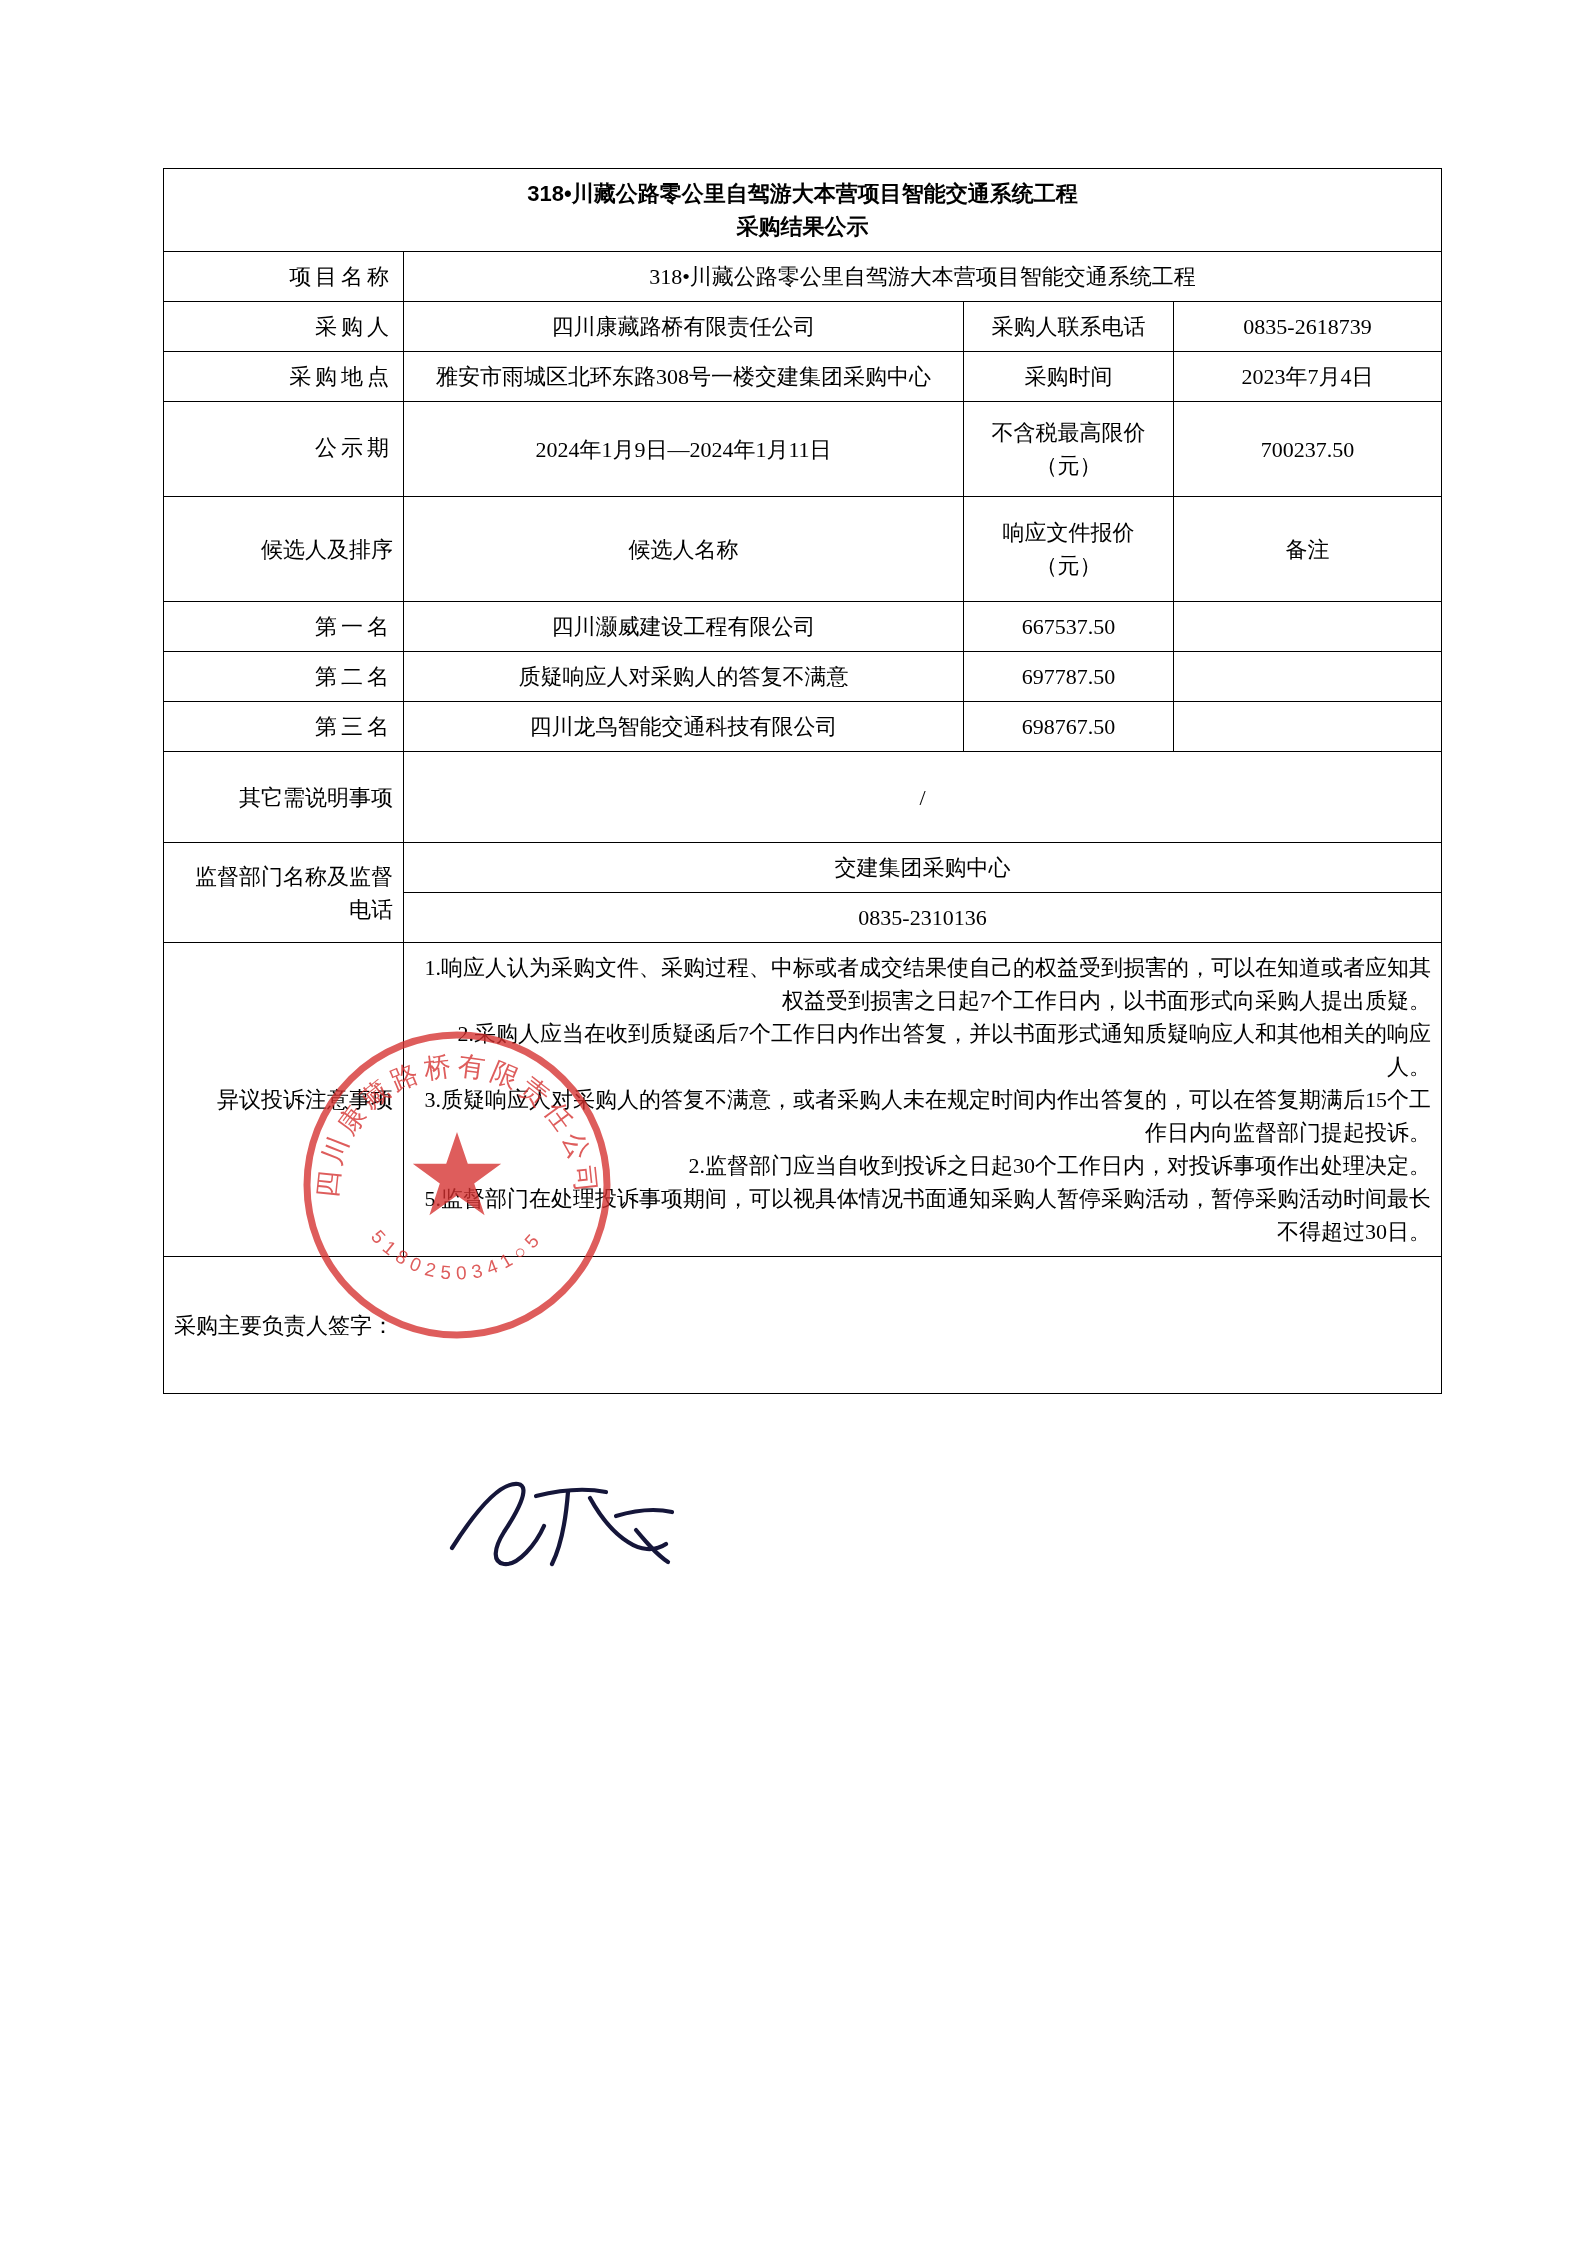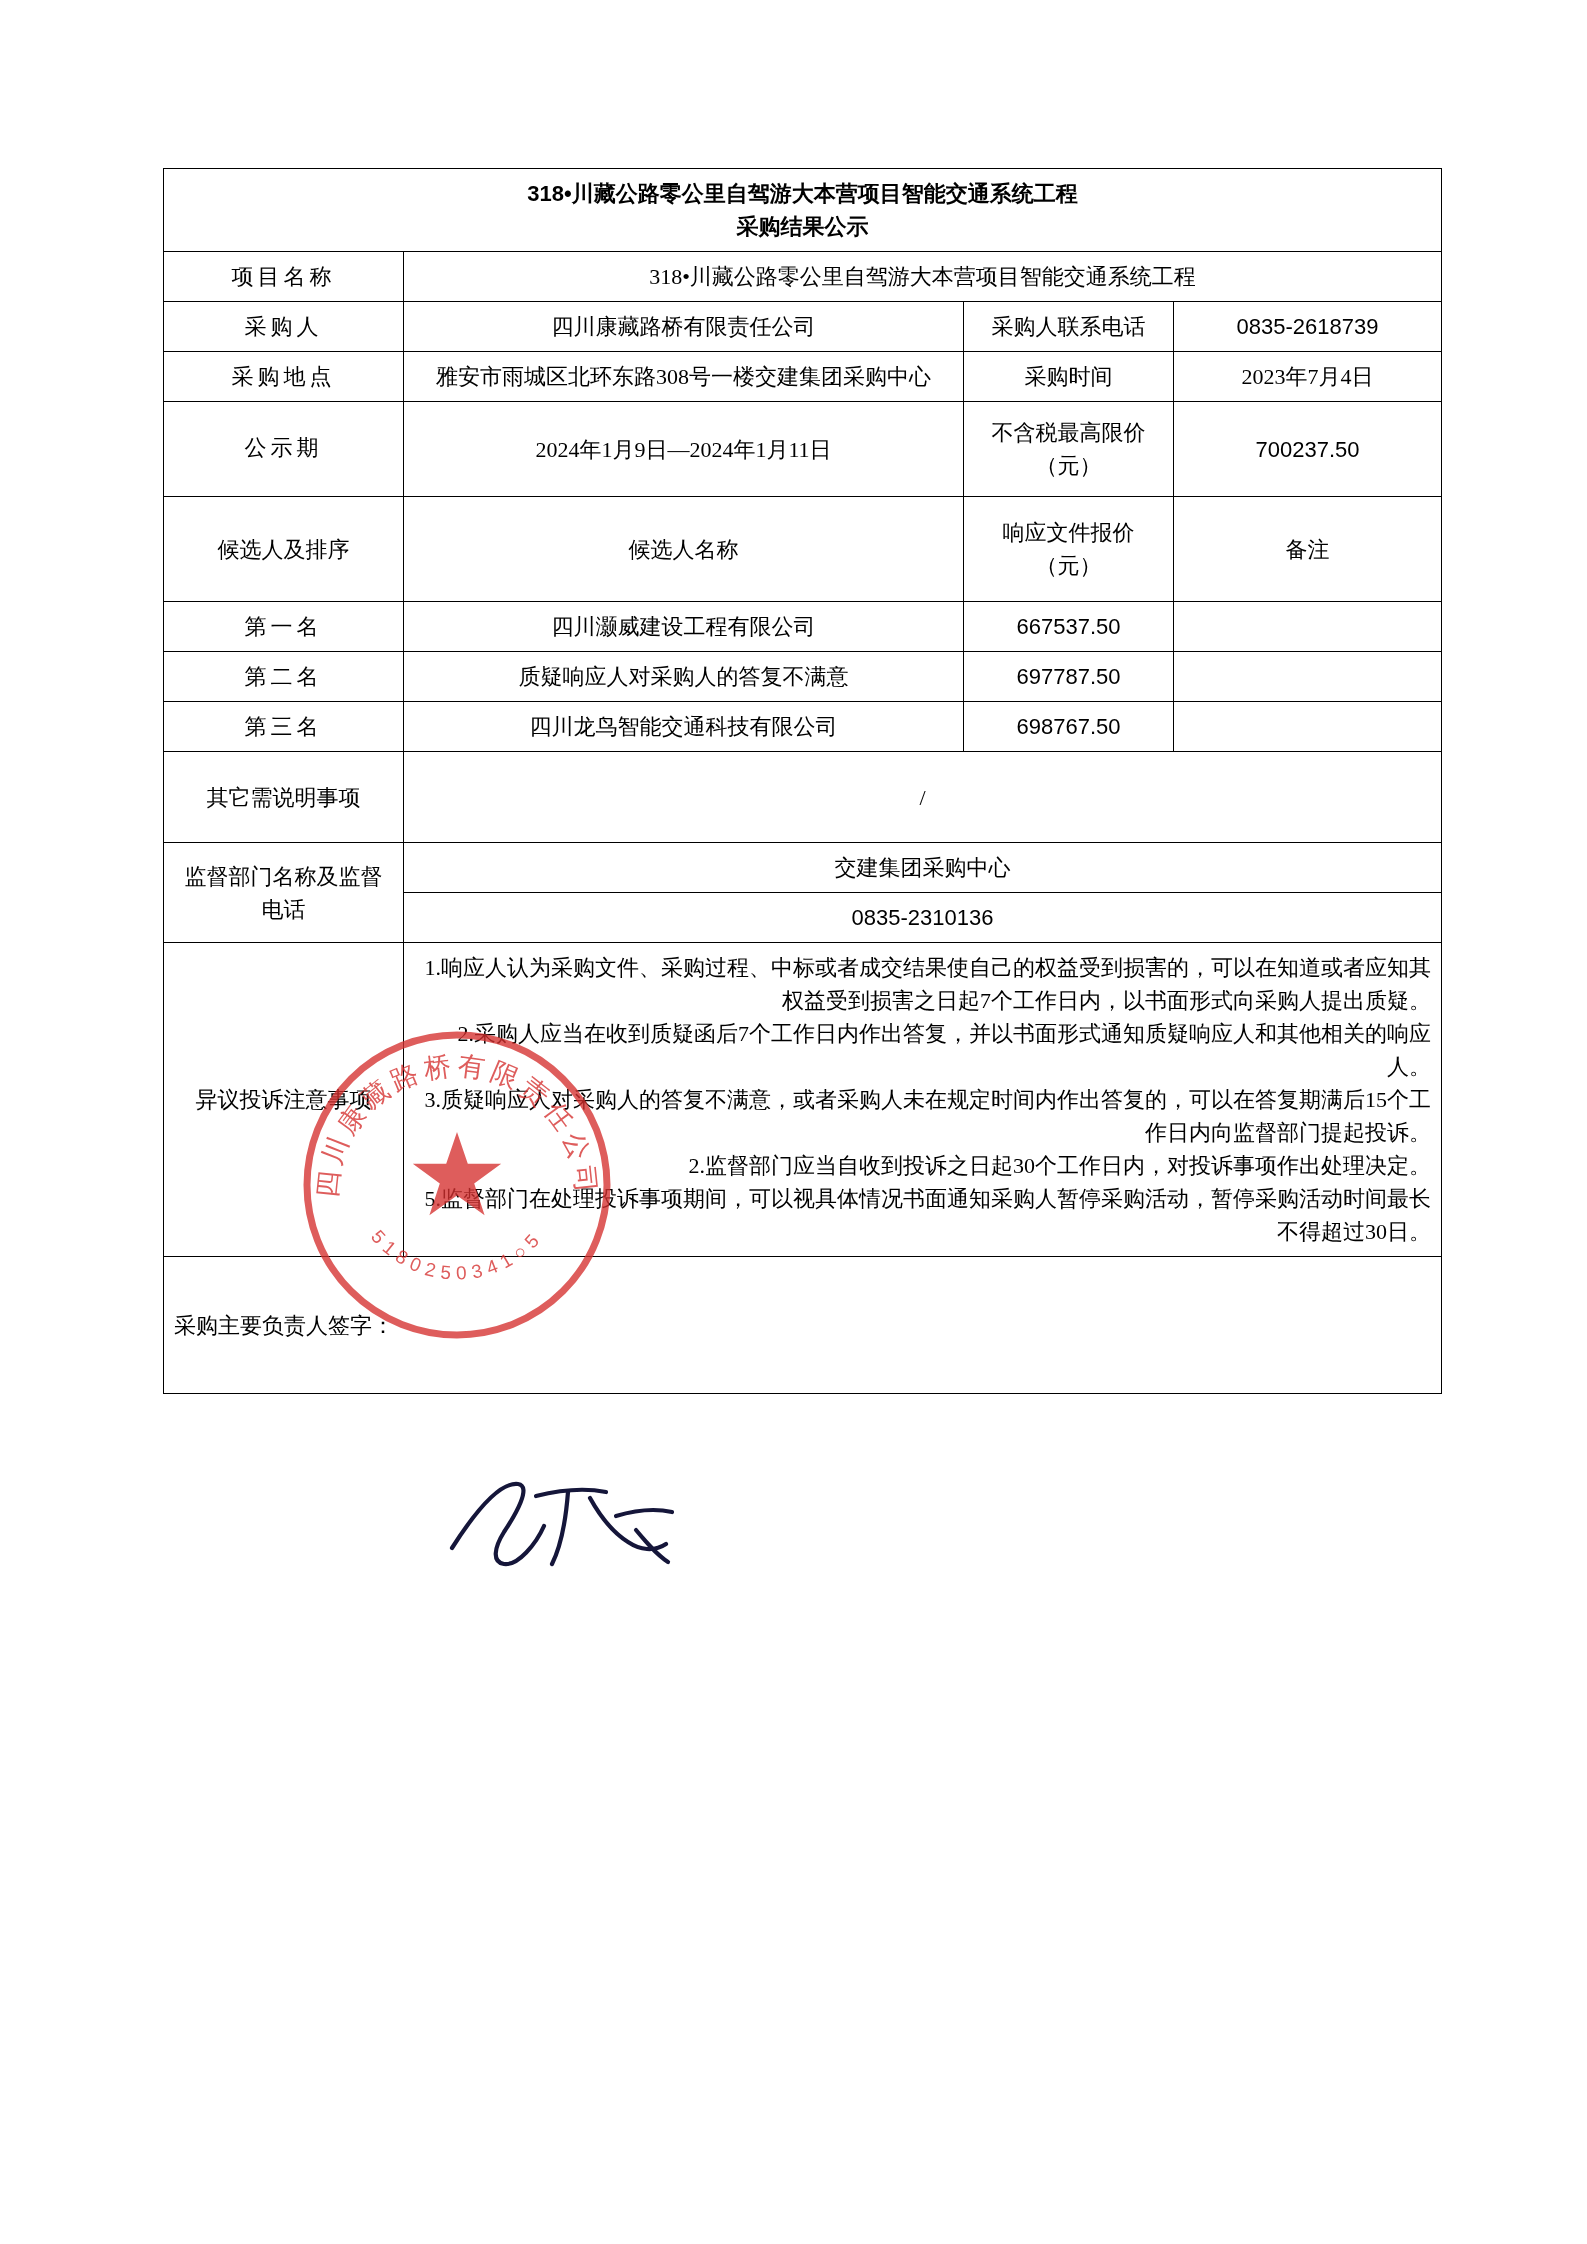--- a/index.html
+++ b/index.html
@@ -43,21 +43,21 @@
   .title-cell {
     text-align: center;
     font-weight: bold;
     font-size: 31px;
     line-height: 1.45;
     padding: 16px 10px 18px 10px;
     font-family: "Liberation Sans", "DejaVu Sans", sans-serif;
   }
   .title-line2 { display: block; }
   .lbl {
-    text-align: center;
+    text-align: right;
     white-space: normal;
     font-size: 22px;
   }
   .ctr { text-align: center; }
   .spaced { letter-spacing: 0.18em; }
   .notes {
     text-align: right;
     font-size: 21.5px;
     line-height: 1.62;
     padding: 14px 16px 14px 18px;
@@ -67,21 +67,21 @@
     text-indent: 0;
   }
   .sign-row td {
     height: 120px;
     vertical-align: middle;
   }
   .sign-label {
     font-size: 22px;
     padding-left: 12px;
   }
-  .num { font-family: Liberation Sans, sans-serif; text-align: center; }
+  .num { font-family: Liberation Serif, serif; text-align: center; }
 
   
   .seal {
     position: absolute;
     left: 292px;
     top: 1020px;
     width: 330px;
     height: 330px;
     pointer-events: none;
     z-index: 5;

